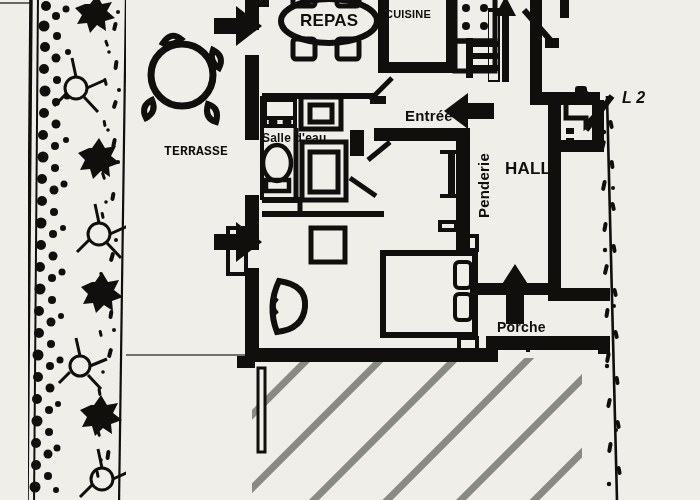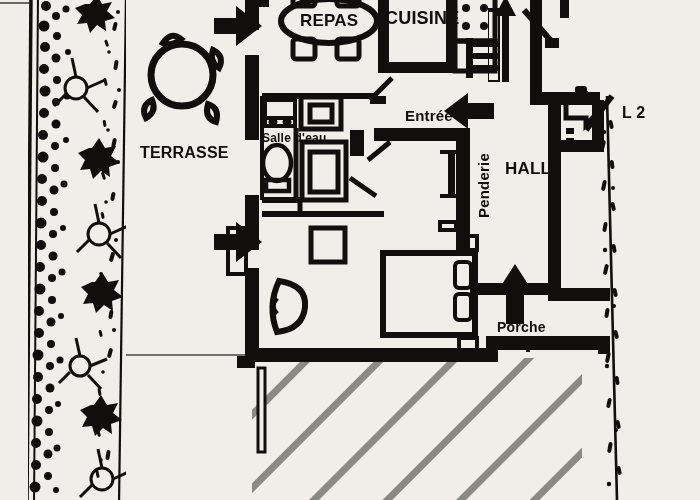--- a/index.html
+++ b/index.html
@@ -426,29 +426,29 @@
 
       <g fill="#100f0d">
         <rect x="228" y="228" width="18" height="46" fill="none" stroke="#100f0d" stroke-width="4"></rect>
       </g>
 
     </g>
   </svg>
 
   <div class="rlabel" style="left:300px;top:12px;font-size:17px;">REPAS</div>
 
-  <div class="rlabel" style="left:385px;top:9px;font-size:18px;">CUISINE</div>
-
-  <div class="rlabel" style="left:140px;top:145px;font-size:16px;">TERRASSE</div>
+  <div class="rlabel" style="left:385px;top:9px;font-size:11px;">CUISINE</div>
+
+  <div class="rlabel" style="left:164px;top:145px;font-size:13px;font-family:Liberation Mono, monospace;">TERRASSE</div>
 
   <div class="rlabel" style="left:262px;top:132px;font-size:12px;">Salle d'eau</div>
 
   <div class="rlabel" style="left:405px;top:108px;font-size:15px;">Entrée</div>
 
   <div class="rlabel" style="left:505px;top:160px;font-size:17px;text-align:center;">HALL</div>
 
   <div class="rlabel vert" style="left:476px;top:218px;font-size:15px;">Penderie</div>
 
   <div class="rlabel" style="left:497px;top:320px;font-size:14px;">Porche</div>
 
-  <div class="rlabel" style="left:622px;top:105px;font-size:16px;">L 2</div>
+  <div class="rlabel" style="left:622px;top:90px;font-size:16px;font-style:italic;">L 2</div>
 
 </div>
 
 </body></html>

